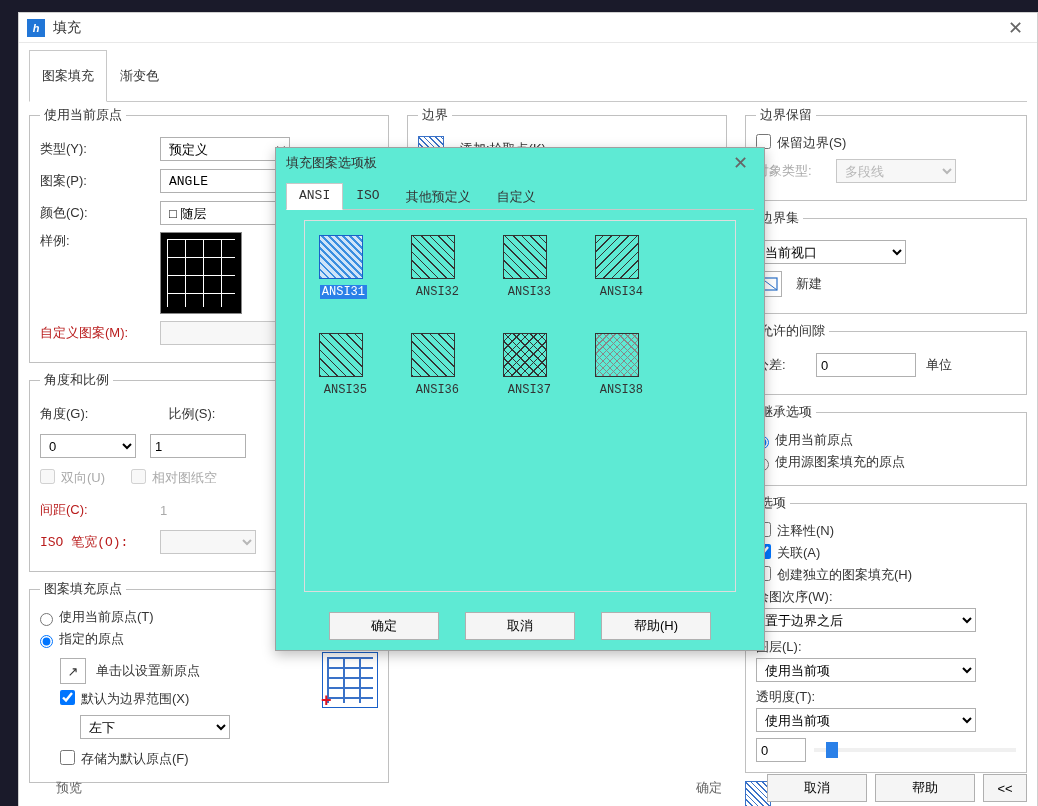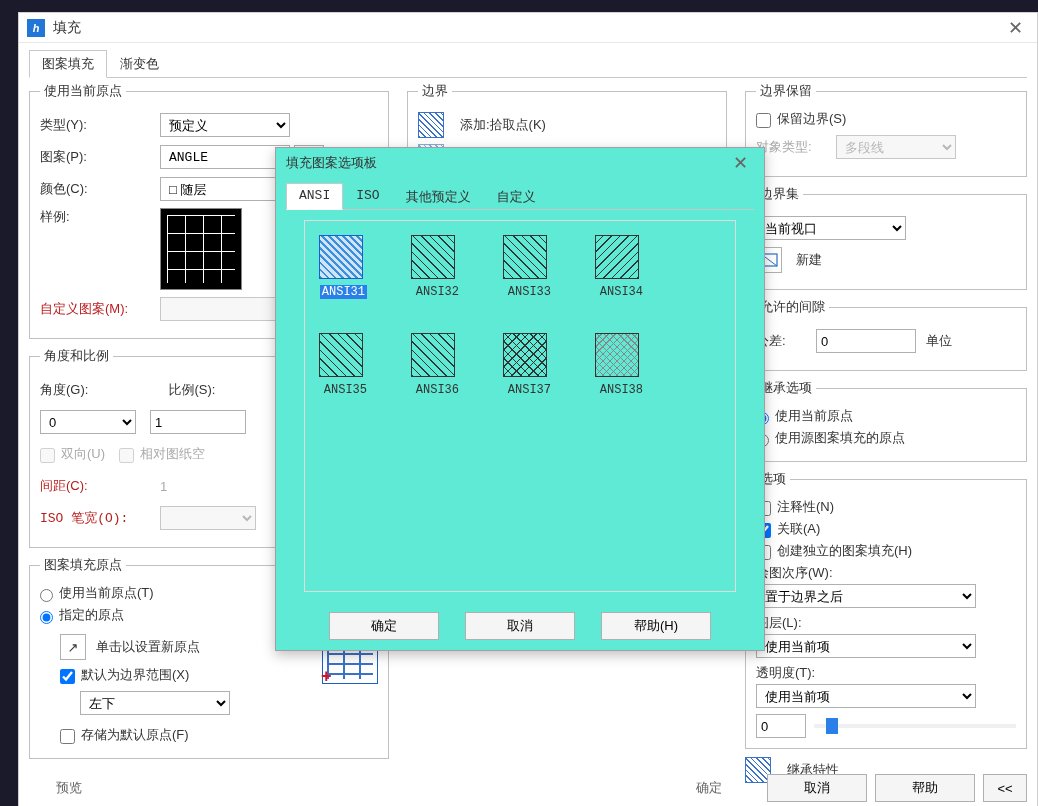--- a/index.html
+++ b/index.html
@@ -4,37 +4,37 @@
 <style>
 * { box-sizing: border-box; margin: 0; padding: 0; }
 body { font-family: "Microsoft YaHei", Arial, sans-serif; font-size: 13px; background: #1a1a2a; width: 1038px; height: 806px; position: relative; color: #333; }
 .main-window { position: absolute; left: 18px; top: 12px; width: 1020px; height: 795px; background: #fff; border: 1px solid #d0d0d0; }
 .titlebar { height: 30px; display: flex; align-items: center; padding: 0 8px; border-bottom: 1px solid #e8e8e8; }
 .titlebar-icon { width: 18px; height: 18px; background: #2176d7; margin-right: 8px; display: flex; align-items: center; justify-content: center; color:#fff; font-size:11px; font-style:italic; font-weight:bold;}
 .titlebar-title { flex: 1; font-size: 14px; }
 .close-x { font-size: 18px; color: #666; cursor: pointer; padding: 0 6px;}
 .body-area { padding: 6px 10px 10px 10px; position: relative; height: calc(100% - 30px); }
 .tabs { display: flex; border-bottom: 1px solid #c8c8c8; }
-.tab { padding: 4px 12px; border: 1px solid transparent; border-bottom: none; cursor: pointer; position: relative; top: 1px; }
+.tab { padding: 16px 12px; border: 1px solid transparent; border-bottom: none; cursor: pointer; position: relative; top: 1px; }
 .tab.active { border-color: #c8c8c8; background: #fff; border-bottom: 1px solid #fff; }
 .columns { display: flex; gap: 18px; margin-top: 4px;}
 .col-left { width: 360px; }
 .col-mid { width: 320px; }
 .col-right { flex: 1; }
 fieldset { border: 1px solid #c0c0c0; padding: 6px 10px 10px 10px; margin-bottom: 8px; }
 legend { padding: 0 4px; font-size: 13px; }
 .form-row { display: flex; align-items: center; margin: 6px 0; min-height: 26px; }
 .form-row label { width: 120px; }
 .form-row label.disabled { color: #b91c1c; }
 input[type=text], select { border: 1px solid #b0b0b0; height: 24px; padding: 0 4px; background: #fff; font-family: inherit; font-size: 13px; }
 input[disabled], select[disabled] { background: #f5f5f5; color: #999; }
 .swatch-preview { width: 82px; height: 82px; border: 1px solid #888; background: #000; position: relative; }
 .swatch-preview::before { content: ""; position: absolute; inset: 6px; background-image: linear-gradient(#fff 1px, transparent 1px), linear-gradient(90deg, #fff 1px, transparent 1px); background-size: 18px 18px; }
 .pattern-btn { width: 30px; height: 24px; border: 1px solid #aaa; background: #f8f8f8; cursor: pointer; display: inline-flex; align-items:center; justify-content:center;}
-.checkbox { display: flex; align-items: flex-end; gap: 6px; margin: 4px 0; }
+.checkbox { display: flex; align-items: flex-start; gap: 6px; margin: 4px 0; }
 .checkbox input { width: 15px; height: 15px; }
 .checkbox.disabled { color: #aaa; }
 .radio { display: flex; align-items: flex-end; gap: 6px; margin: 4px 0; }
 .indent { margin-left: 20px; }
 .icon-btn { width: 26px; height: 26px; border: 1px solid #b0b0b0; display: inline-flex; align-items:center; justify-content:center; background:#fff; cursor:pointer;}
 .brick-preview { width: 56px; height: 56px; border: 1px solid #1a60c8; position: relative; background:#fff;}
 .brick-preview::before { content:""; position:absolute; inset:4px; background-image: linear-gradient(#3a72c8 2px, transparent 2px), linear-gradient(90deg, #3a72c8 2px, transparent 2px); background-size: 100% 10px, 16px 100%; }
 .brick-preview::after { content:"+"; position:absolute; left:-2px; bottom:-4px; color:#d12; font-size:18px; font-weight:bold;}
 .bottom-bar { position: absolute; bottom: 4px; left: 10px; right: 10px; display: flex; align-items: center; gap: 8px; }
 .btn { height: 28px; min-width: 100px; border: 1px solid #b0b0b0; background: #f5f5f5; cursor: pointer; font-family: inherit; font-size: 13px; }
@@ -115,21 +115,21 @@
         <fieldset>
           <legend>角度和比例</legend>
           <div class="form-row" style="gap:20px">
             <label style="width:auto">角度(G):</label>
             <label style="width:auto;margin-left:60px">比例(S):</label>
           </div>
           <div class="form-row" style="gap:14px">
             <select style="width:96px"><option>0</option></select>
             <input type="text" style="width: 96px;" value="1">
           </div>
-          <div class="form-row" style="gap:14px">
+          <div class="form-row" style="gap:26px">
             <div class="checkbox disabled">
                 <input type="checkbox" disabled="" style="">
                 <span>双向(U)</span>
               </div>
             <div class="checkbox disabled">
                 <input type="checkbox" disabled="" style="">
                 <span>相对图纸空</span>
               </div>
           </div>
           <div class="form-row">

